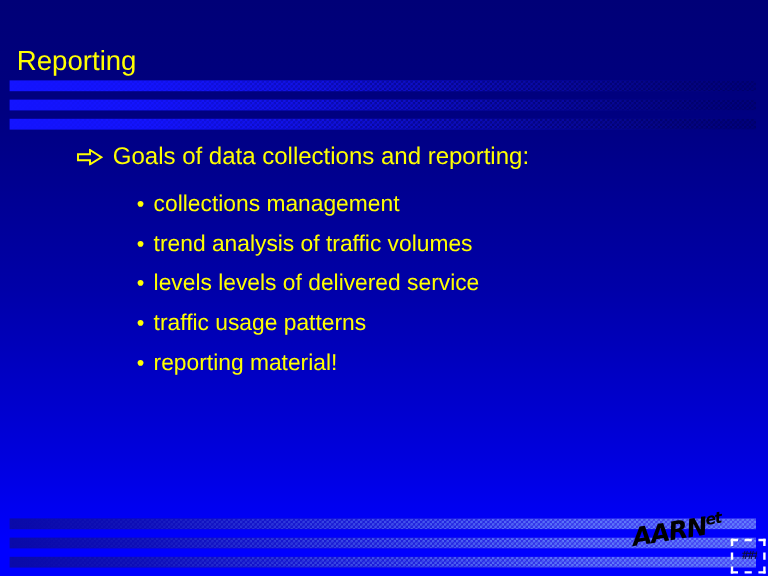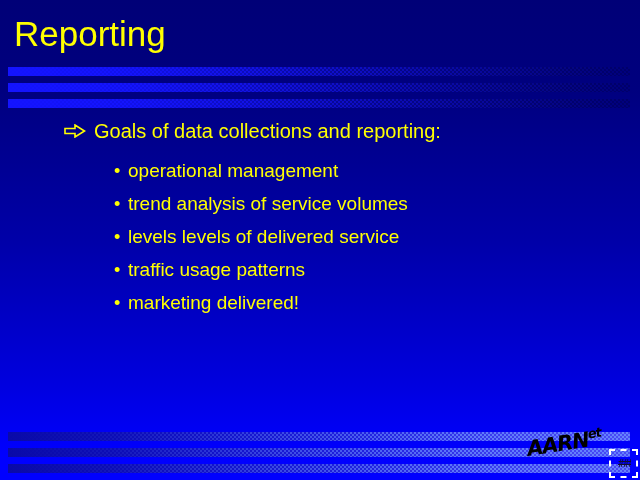--- a/index.html
+++ b/index.html
@@ -22,22 +22,22 @@
         #0000a8 240px,
         #0000dd 380px,
         #0000ff 455px,
         #0000ff 480px);
   }
 
   
   .slide-title {
     position: absolute;
     left: 14px;
-    top: 12px;
-    font-size: 35px;
+    top: 28px;
+    font-size: 23px;
     line-height: 44px;
     color: #ffff00;
     letter-spacing: 0px;
     white-space: nowrap;
   }
 
   
   .rule-group {
     position: absolute;
     left: 8px;
@@ -231,37 +231,37 @@
         <svg width="22" height="14" viewBox="0 0 22 14" aria-hidden="true">
           <path d="M1 4.5 H11 V1 L20.5 7 L11 13 V9.5 H1 Z" fill="none" stroke="#ffff00" stroke-width="1.6" stroke-linejoin="miter"></path>
         </svg>
       </span>
       <span class="lead-text">Goals of data collections and reporting:</span>
     </div>
 
     <ul class="bullet-list">
       <li class="bullet-item">
         <span class="bullet-dot">•</span>
-        <span class="bullet-label">operational management</span>
-      </li>
-      <li class="bullet-item">
-        <span class="bullet-dot">•</span>
-        <span class="bullet-label">trend analysis of service volumes</span>
+        <span class="bullet-label">collections management</span>
+      </li>
+      <li class="bullet-item">
+        <span class="bullet-dot">•</span>
+        <span class="bullet-label">trend analysis of traffic volumes</span>
       </li>
       <li class="bullet-item">
         <span class="bullet-dot">•</span>
         <span class="bullet-label">levels levels of delivered service</span>
       </li>
       <li class="bullet-item">
         <span class="bullet-dot">•</span>
         <span class="bullet-label">traffic usage patterns</span>
       </li>
       <li class="bullet-item">
         <span class="bullet-dot">•</span>
-        <span class="bullet-label">marketing delivered!</span>
+        <span class="bullet-label">reporting material!</span>
       </li>
     </ul>
 
   </div>
 
   <div class="rule-group bottom">
     <div class="rule-bar"></div>
     <div class="rule-bar"></div>
     <div class="rule-bar"></div>
   </div>

